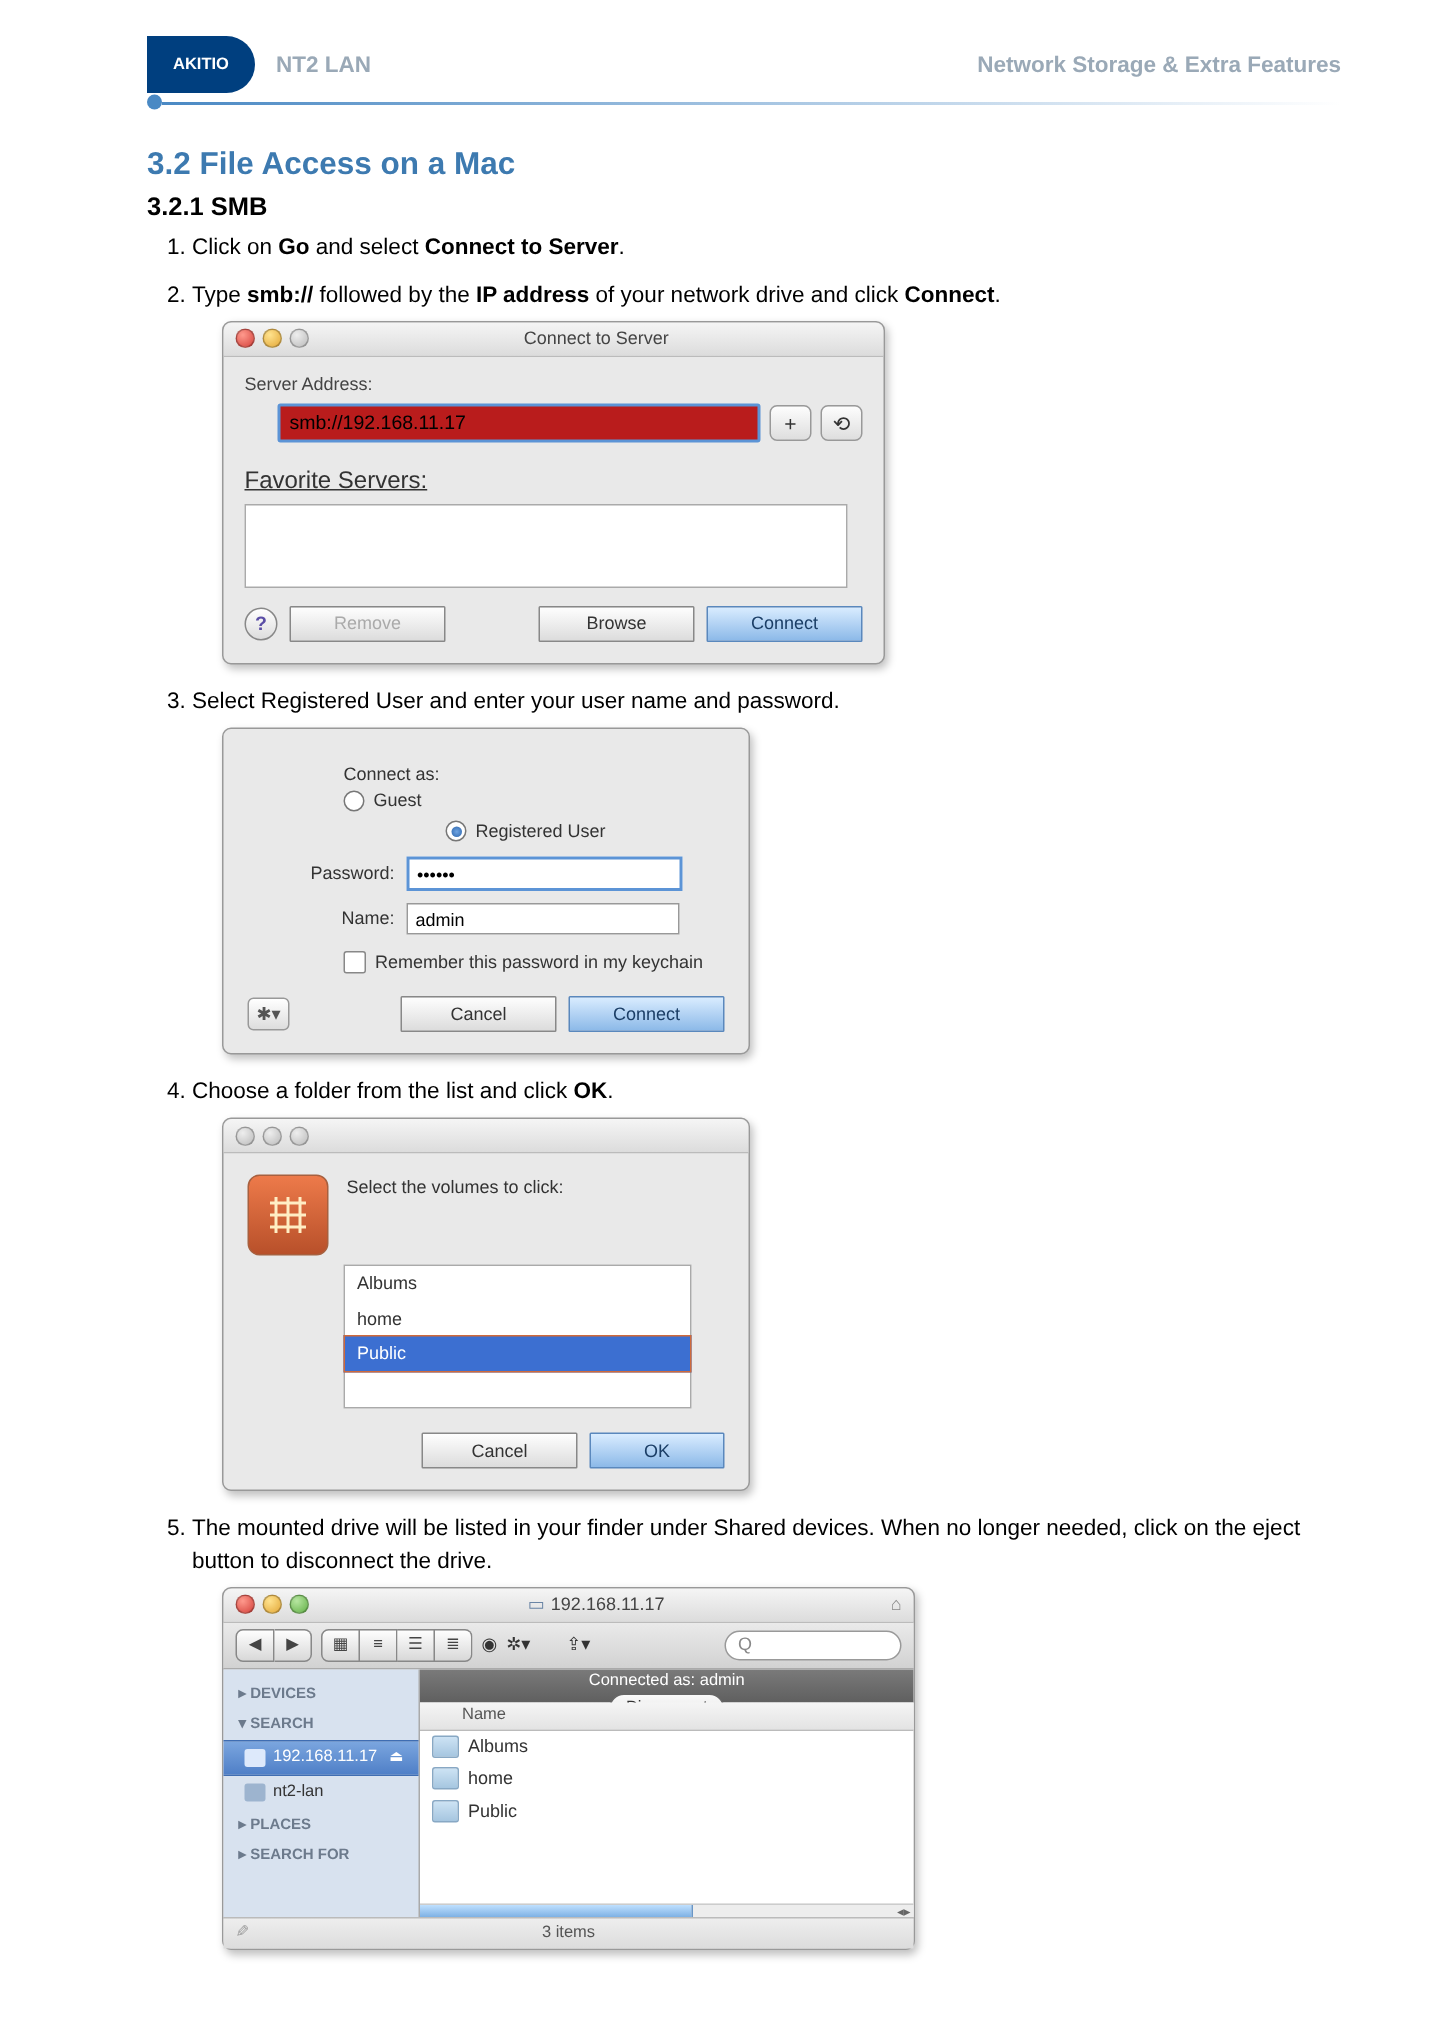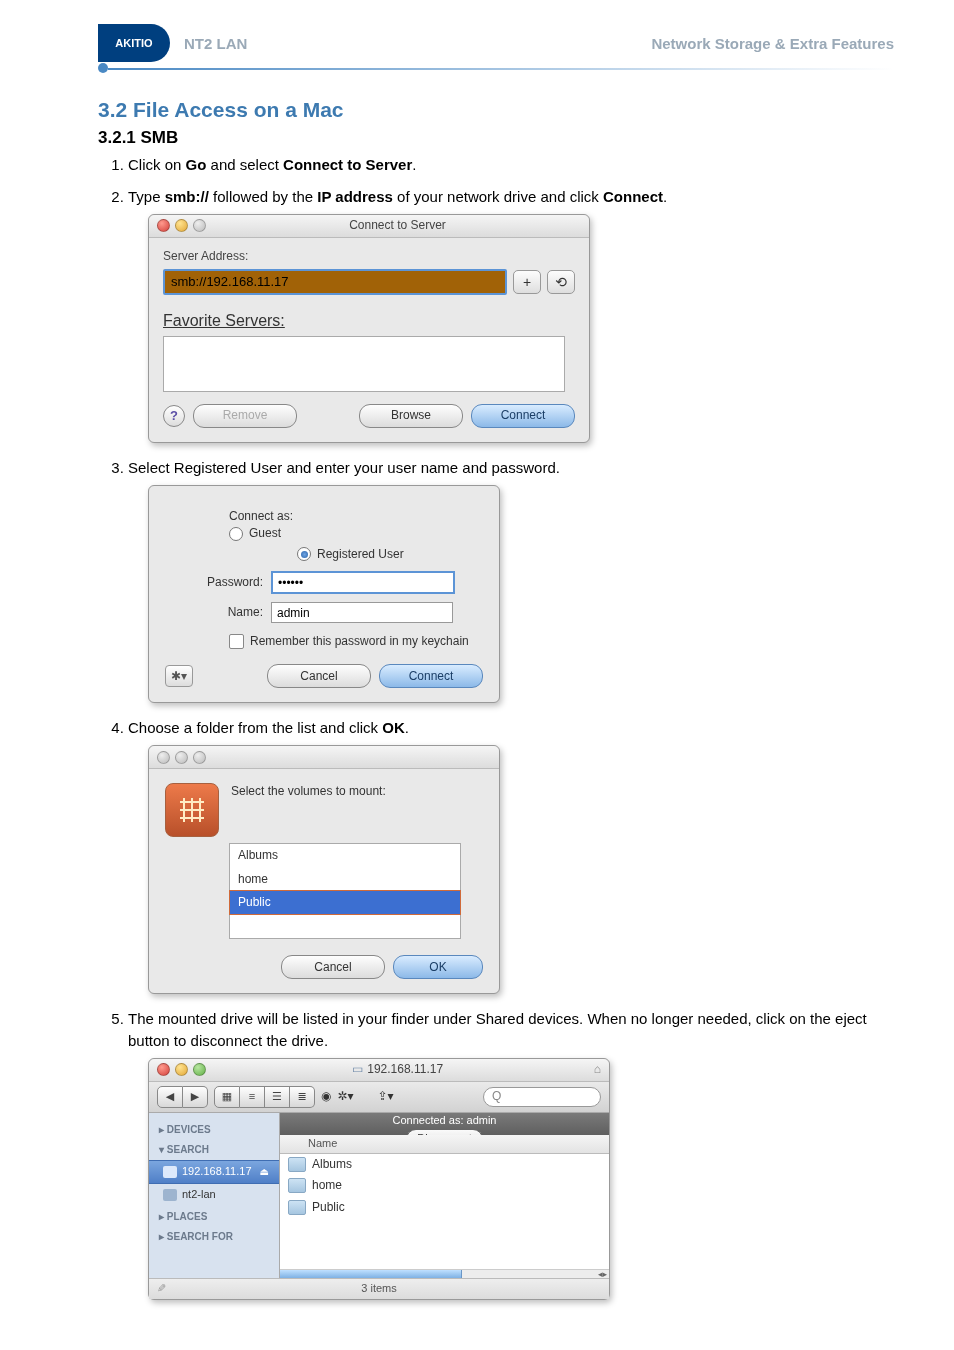--- a/index.html
+++ b/index.html
@@ -46,36 +46,36 @@
   .tl-grn { background:radial-gradient(circle at 35% 30%, #b7e6a1, #63b147);}
   .tl-gray{ background:radial-gradient(circle at 35% 30%, #eee, #bbb);}
   .titlebar .ttl { flex:1; text-align:center; font-size:12px; color:#444; }
   
   .w1 { width:440px; }
   .w1 .body { padding:10px 14px 14px 14px; }
   .lbl { font-size:12px; color:#444; margin-bottom:4px; }
   .addr-row { display:flex; align-items:center; gap:6px; }
   .addr-row input {
     flex:1; height:22px; border:2px solid #5c94d6; border-radius:2px;
-    padding:0 6px; font-size:13px; background:#a16207;
+    padding:0 6px; font-size:13px; background:#b91c1c;margin-left:22px;
   }
   .sqbtn {
     width:26px; height:22px; background:linear-gradient(#fdfdfd,#dedede);
     border:1px solid #999; border-radius:5px; display:inline-flex; align-items:center; justify-content:center;
     font-size:14px; color:#333;
   }
   .fav { margin-top:14px; font-size:16px;text-decoration:underline; }
   .favbox { width:400px; height:54px; background:#fff; border:1px solid #aaa; margin-top:4px; }
   .btnrow { display:flex; align-items:center; margin-top:12px; }
   .help { width:20px; height:20px; border:1px solid #888; border-radius:50%; display:inline-flex; align-items:center; justify-content:center; color:#5b4ea6; font-weight:bold; font-size:13px; background:linear-gradient(#fff,#ddd); margin-right:8px;}
   .pill {
     display:inline-flex; align-items:center; justify-content:center;
     min-width:74px; height:22px; padding:0 14px;
     background:linear-gradient(#fefefe,#dcdcdc);
-    border:1px solid #888; border-radius:11px; font-size:12px; color:#333;
+    border:1px solid #888; border-radius:1px; font-size:12px; color:#333;
   }
   .pill.primary { background:linear-gradient(#d9ecff,#8cb9e8); border-color:#5a88bd; color:#1b3e66; font-weight:500;}
   .pill.disabled { color:#aaa; }
   
   .w2 { width:350px; }
   .w2 .body { padding:14px 16px 14px 16px; }
   .auth-top { display:flex; gap:12px; }
   .auth-icon {
     width:52px; height:52px; border-radius:8px;
     background:linear-gradient(#ed7a4a,#b8502a);
@@ -236,21 +236,21 @@
           </div>
           <div class="ttl"></div>
         </div>
         <div class="body">
           <div class="auth-top">
             <div class="auth-icon">
                <svg width="30" height="30" viewBox="0 0 30 30">
                   <path d="M7 3v24M15 3v24M23 3v24M3 7h24M3 15h24M3 23h24" stroke="#ffedc4" stroke-width="2" fill="none"></path>
                 </svg>
             </div>
-            <div class="auth-msg">Select the volumes to mount:</div>
+            <div class="auth-msg">Select the volumes to click:</div>
           </div>
           <div class="vol-list">
             <div class="row">Albums</div>
             <div class="row">home</div>
             <div class="row sel">Public</div>
             <div class="row" style="height:18px"></div>
           </div>
           <div class="btm" style="display:flex; margin-top:16px;">
             <span style="flex:1"></span>
             <span class="pill">Cancel</span>

